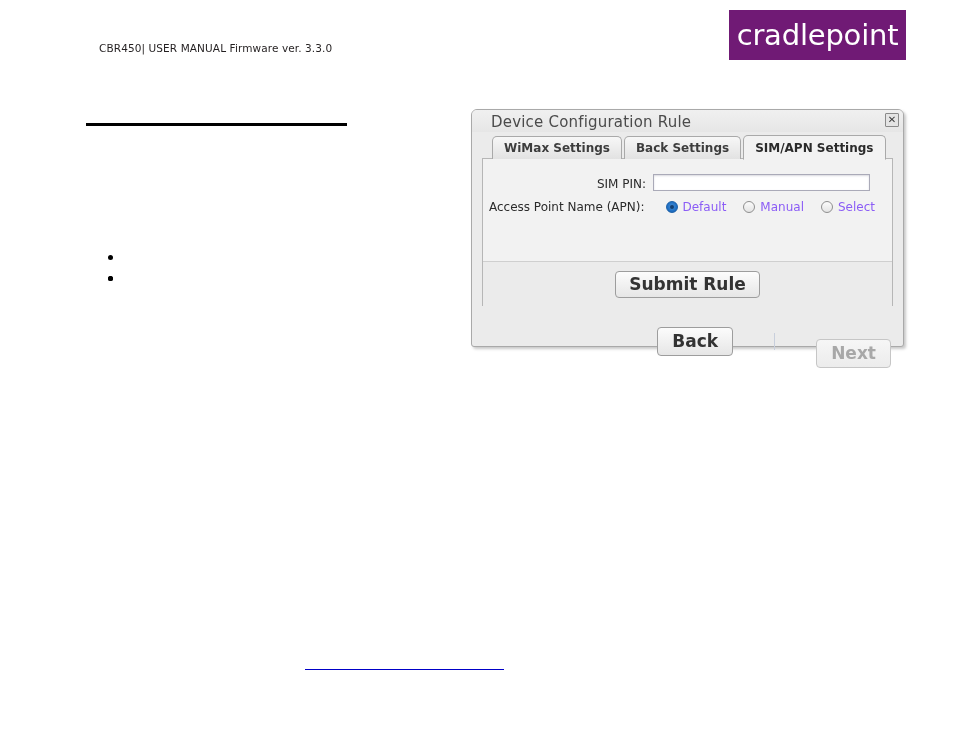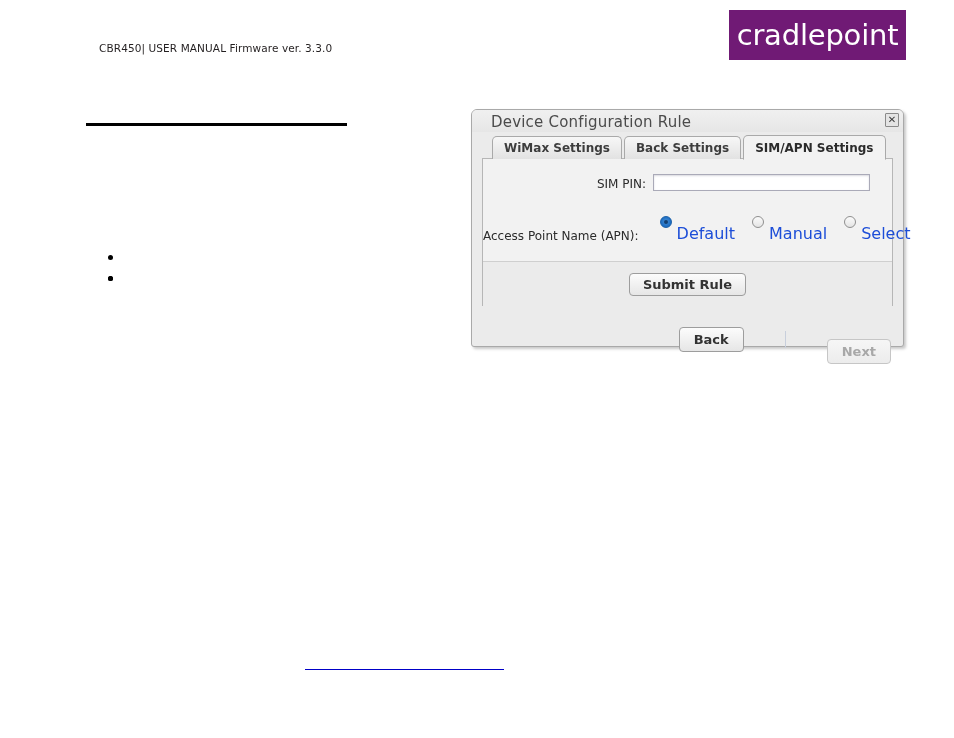--- a/index.html
+++ b/index.html
@@ -274,24 +274,23 @@
     content: "";
     position: absolute;
     left: 3px;
     top: 3px;
     width: 4px;
     height: 4px;
     border-radius: 50%;
     background: #123f72;
   }
   .radio-label {
-    font-size: 16px;
-    color: #1d4ed8;
-    white-space: nowrap;
-    margin-top: 24px;
+    font-size: 12px;
+    color: #8b5cf6;
+    white-space: nowrap;
   }
 
   .panel-divider {
     position: absolute;
     left: 0;
     right: 0;
     top: 102px;
     height: 1px;
     background: #cfcfcf;
   }
@@ -302,21 +301,21 @@
     top: 103px;
     height: 44px;
     display: flex;
     align-items: center;
     justify-content: center;
     background: #ebebeb;
   }
 
   .btn {
     font-family: "DejaVu Sans", sans-serif;
-    font-size: 13px;
+    font-size: 17px;
     font-weight: bold;
     color: #333333;
     background: linear-gradient(to bottom, #fcfcfc 0%, #e6e6e6 100%);
     border: 1px solid #9d9d9d;
     border-radius: 4px;
     padding: 4px 13px;
     cursor: pointer;
     white-space: nowrap;
     line-height: 1;
   }

